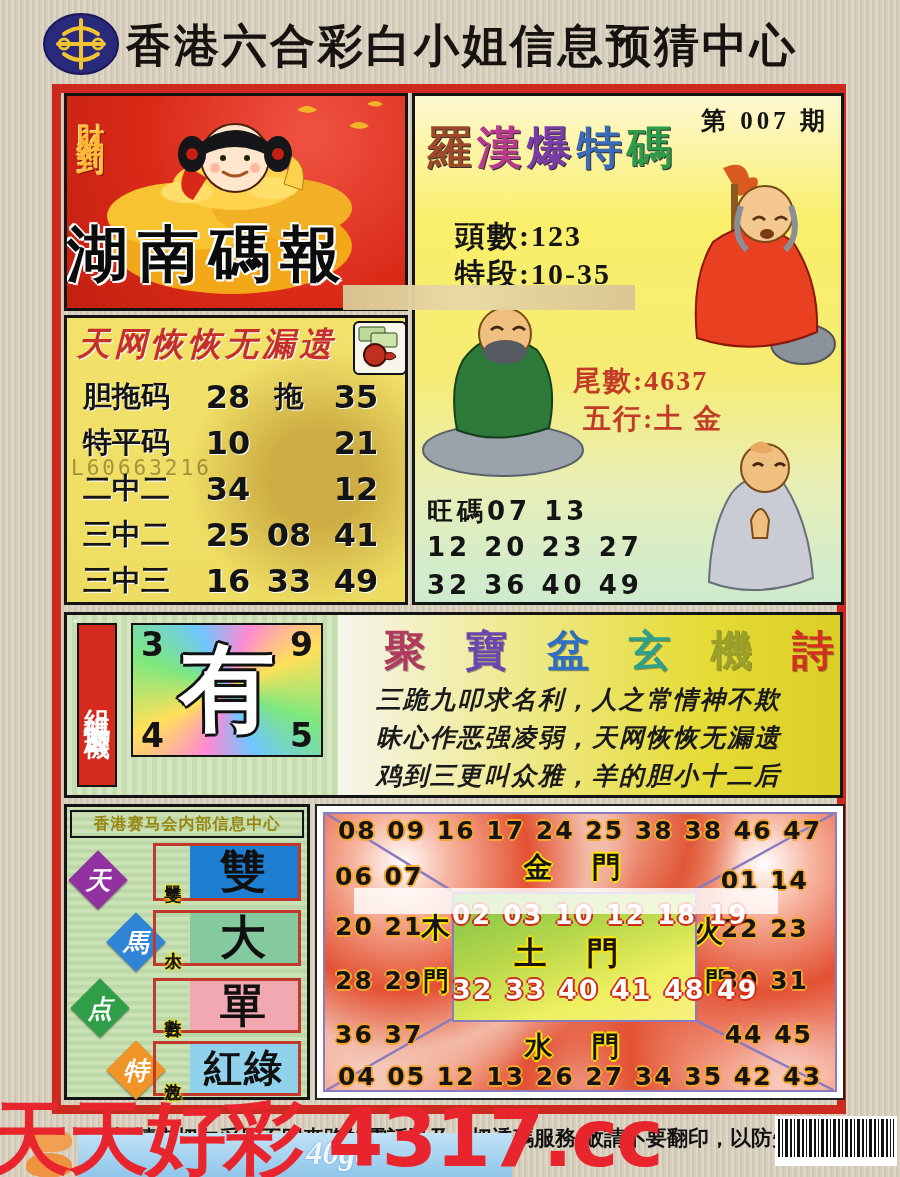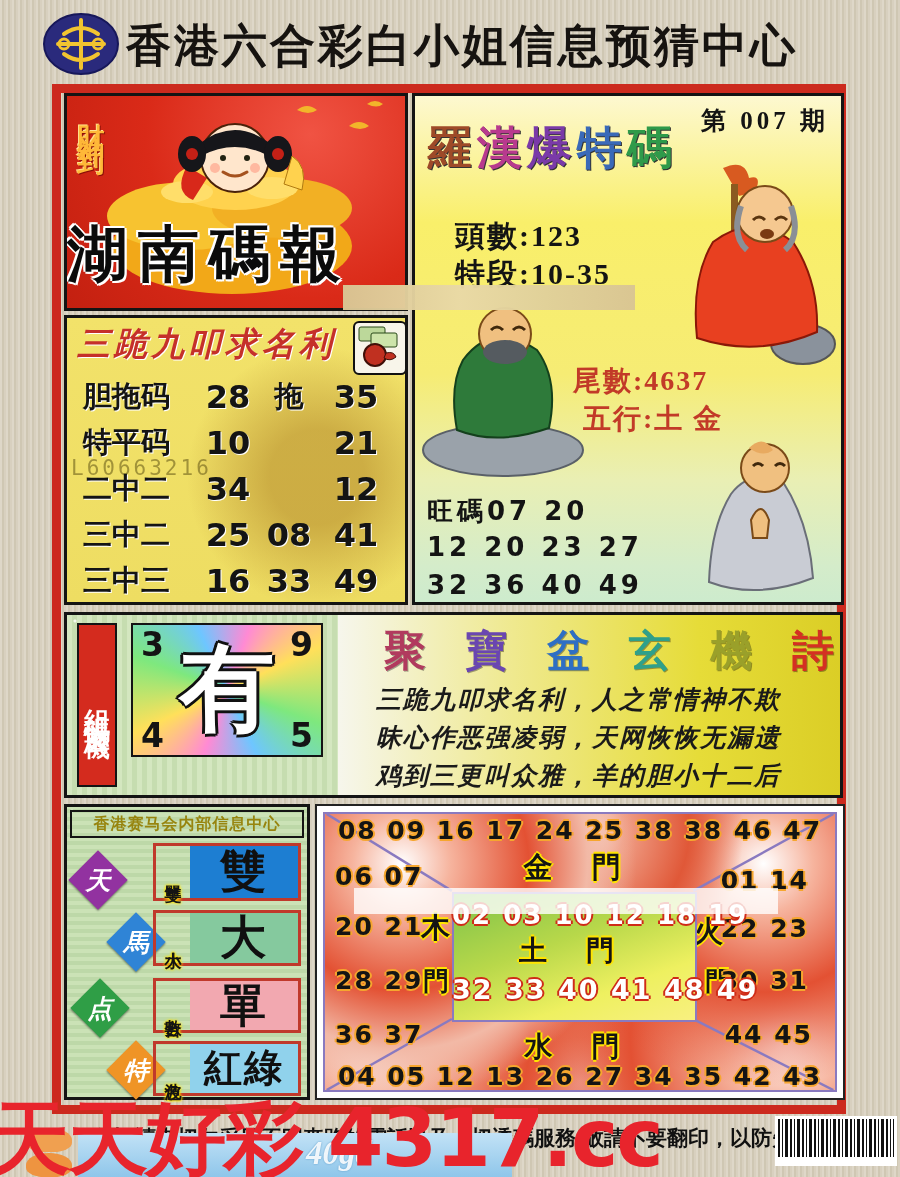--- a/index.html
+++ b/index.html
@@ -205,28 +205,28 @@
       <path d="M42 60 q20 -26 52 -12 q26 40 30 96 q-56 22 -104 4 q2 -56 22 -88z" fill="#c9ccd4" stroke="#6a6e78" stroke-width="2"></path>
       <circle cx="76" cy="34" r="24" fill="#f0c080" stroke="#7a4a18" stroke-width="2"></circle>
       <path d="M60 14 q14 -14 24 2 q-10 8 -24 -2z" fill="#e8aa60"></path>
       <path d="M64 32 q5 -5 10 0 M86 32 q5 -5 10 0" stroke="#40280c" stroke-width="3" fill="none"></path>
       <path d="M62 86 q10 -22 18 0 l-2 18 l-14 0z" fill="#f0c080" stroke="#7a4a18" stroke-width="2"></path>
     </svg>
     <div class="abs black-line" style="left:40px;top:120px">頭數:123</div>
     <div class="abs black-line" style="left:40px;top:158px">特段:10-35</div>
     <div class="abs red-line" style="left:158px;top:266px">尾數:4637</div>
     <div class="abs red-line" style="left:168px;top:304px">五行:土 金</div>
-    <div class="abs wangma" style="left:12px;top:398px">旺碼07 20</div>
+    <div class="abs wangma" style="left:12px;top:398px">旺碼07 13</div>
     <div class="abs wangma" style="left:12px;top:436px">12 20 23 27</div>
     <div class="abs wangma" style="left:12px;top:474px">32 36 40 49</div>
   </div>
 
   <div class="panel money-panel">
     <div class="abs bill-serial">L60663216</div>
-    <div class="abs money-title">三跪九叩求名利</div>
+    <div class="abs money-title">天网恢恢无漏遗</div>
     <div class="abs fist-icon">
       <svg width="46" height="46" viewBox="0 0 46 46">
         <rect x="4" y="4" width="26" height="14" rx="2" fill="#bcd89a" stroke="#2a4a1a"></rect>
         <rect x="16" y="10" width="26" height="14" rx="2" fill="#cde4aa" stroke="#2a4a1a"></rect>
         <circle cx="20" cy="32" r="11" fill="#c03020" stroke="#401008" stroke-width="2"></circle>
         <path d="M31 30 q8 -2 10 4 q-6 5 -12 1z" fill="#c03020" stroke="#401008"></path>
       </svg>
     </div>
     <div class="abs money-rows">
       <div class="money-row">
@@ -337,21 +337,21 @@
       <div class="gate" style="left:98px;top:150px;letter-spacing:0;font-size:26px">門</div>
       <div class="num-black" style="left:10px;top:206px">36 37</div>
       <div class="num-black" style="right:26px;top:52px">01 14</div>
       <div class="gate" style="right:112px;top:98px;letter-spacing:0">火</div>
       <div class="num-black" style="right:26px;top:100px">22 23</div>
       <div class="gate" style="right:104px;top:150px;letter-spacing:0;font-size:26px">門</div>
       <div class="num-black" style="right:26px;top:152px">30 31</div>
       <div class="num-black" style="right:22px;top:206px">44 45</div>
       <div class="center-box"></div>
       <div class="num-white" style="left:127px;width:245px;text-align:center;top:86px;font-size:26px">02 03 10 12 18 19</div>
-      <div class="gate" style="left:127px;width:245px;text-align:center;top:118px;font-size:28px">土 門</div>
+      <div class="gate" style="left:127px;width:245px;text-align:center;top:118px;font-size:32px">土 門</div>
       <div class="num-white" style="left:127px;width:245px;text-align:center;top:160px">32 33 40 41 48 49</div>
       <div class="gate ctr-text" style="top:214px;font-size:28px">水 門</div>
       <div class="num-black ctr-text" style="top:248px">04 05 12 13 26 27 34 35 42 43</div>
       <div class="abs censor2"></div>
     </div>
   </div>
 
   <div class="abs censor1"></div>
 
   <div class="abs warning">警告:讀者切勿采用不明來路的電話以及一切透碼服務!敬請不要翻印，以防失真!</div>

